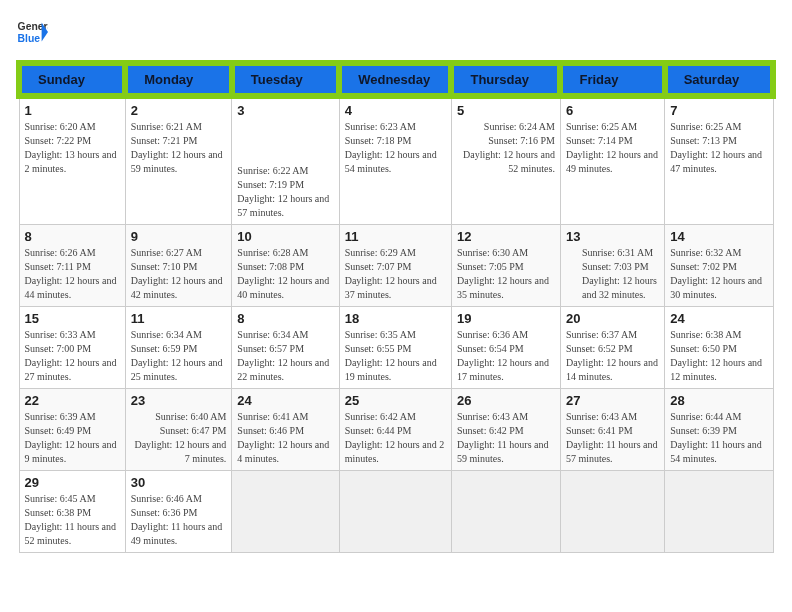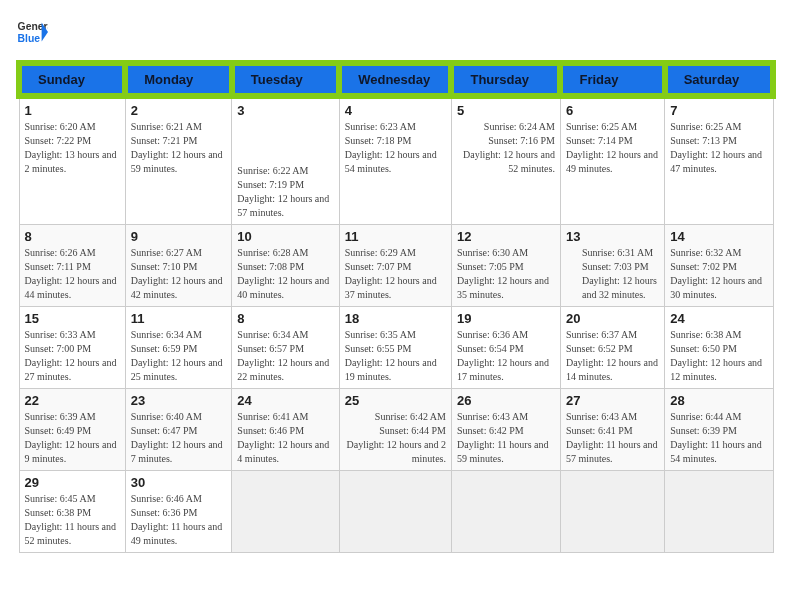--- a/index.html
+++ b/index.html
@@ -243,33 +243,33 @@
       </tr>
       <tr>
         <td>
           <span class="day-num">22</span>
           <div class="day-info" style="white-space: pre-line;">Sunrise: 6:39 AM
 Sunset: 6:49 PM
 Daylight: 12 hours and 9 minutes.</div>
         </td>
         <td>
           <span class="day-num">23</span>
-          <div class="day-info" style="white-space: pre-line;">Sunrise: 6:40 AM
+          <div class="day-info" style="white-space: pre-line; text-align: right;">Sunrise: 6:40 AM
 Sunset: 6:47 PM
 Daylight: 12 hours and 7 minutes.</div>
         </td>
         <td>
           <span class="day-num">24</span>
           <div class="day-info" style="white-space: pre-line;">Sunrise: 6:41 AM
 Sunset: 6:46 PM
 Daylight: 12 hours and 4 minutes.</div>
         </td>
         <td>
           <span class="day-num">25</span>
-          <div class="day-info" style="white-space: pre-line; text-align: right;">Sunrise: 6:42 AM
+          <div class="day-info" style="white-space: pre-line;">Sunrise: 6:42 AM
 Sunset: 6:44 PM
 Daylight: 12 hours and 2 minutes.</div>
         </td>
         <td>
           <span class="day-num">26</span>
           <div class="day-info" style="white-space: pre-line;">Sunrise: 6:43 AM
 Sunset: 6:42 PM
 Daylight: 11 hours and 59 minutes.</div>
         </td>
         <td>

